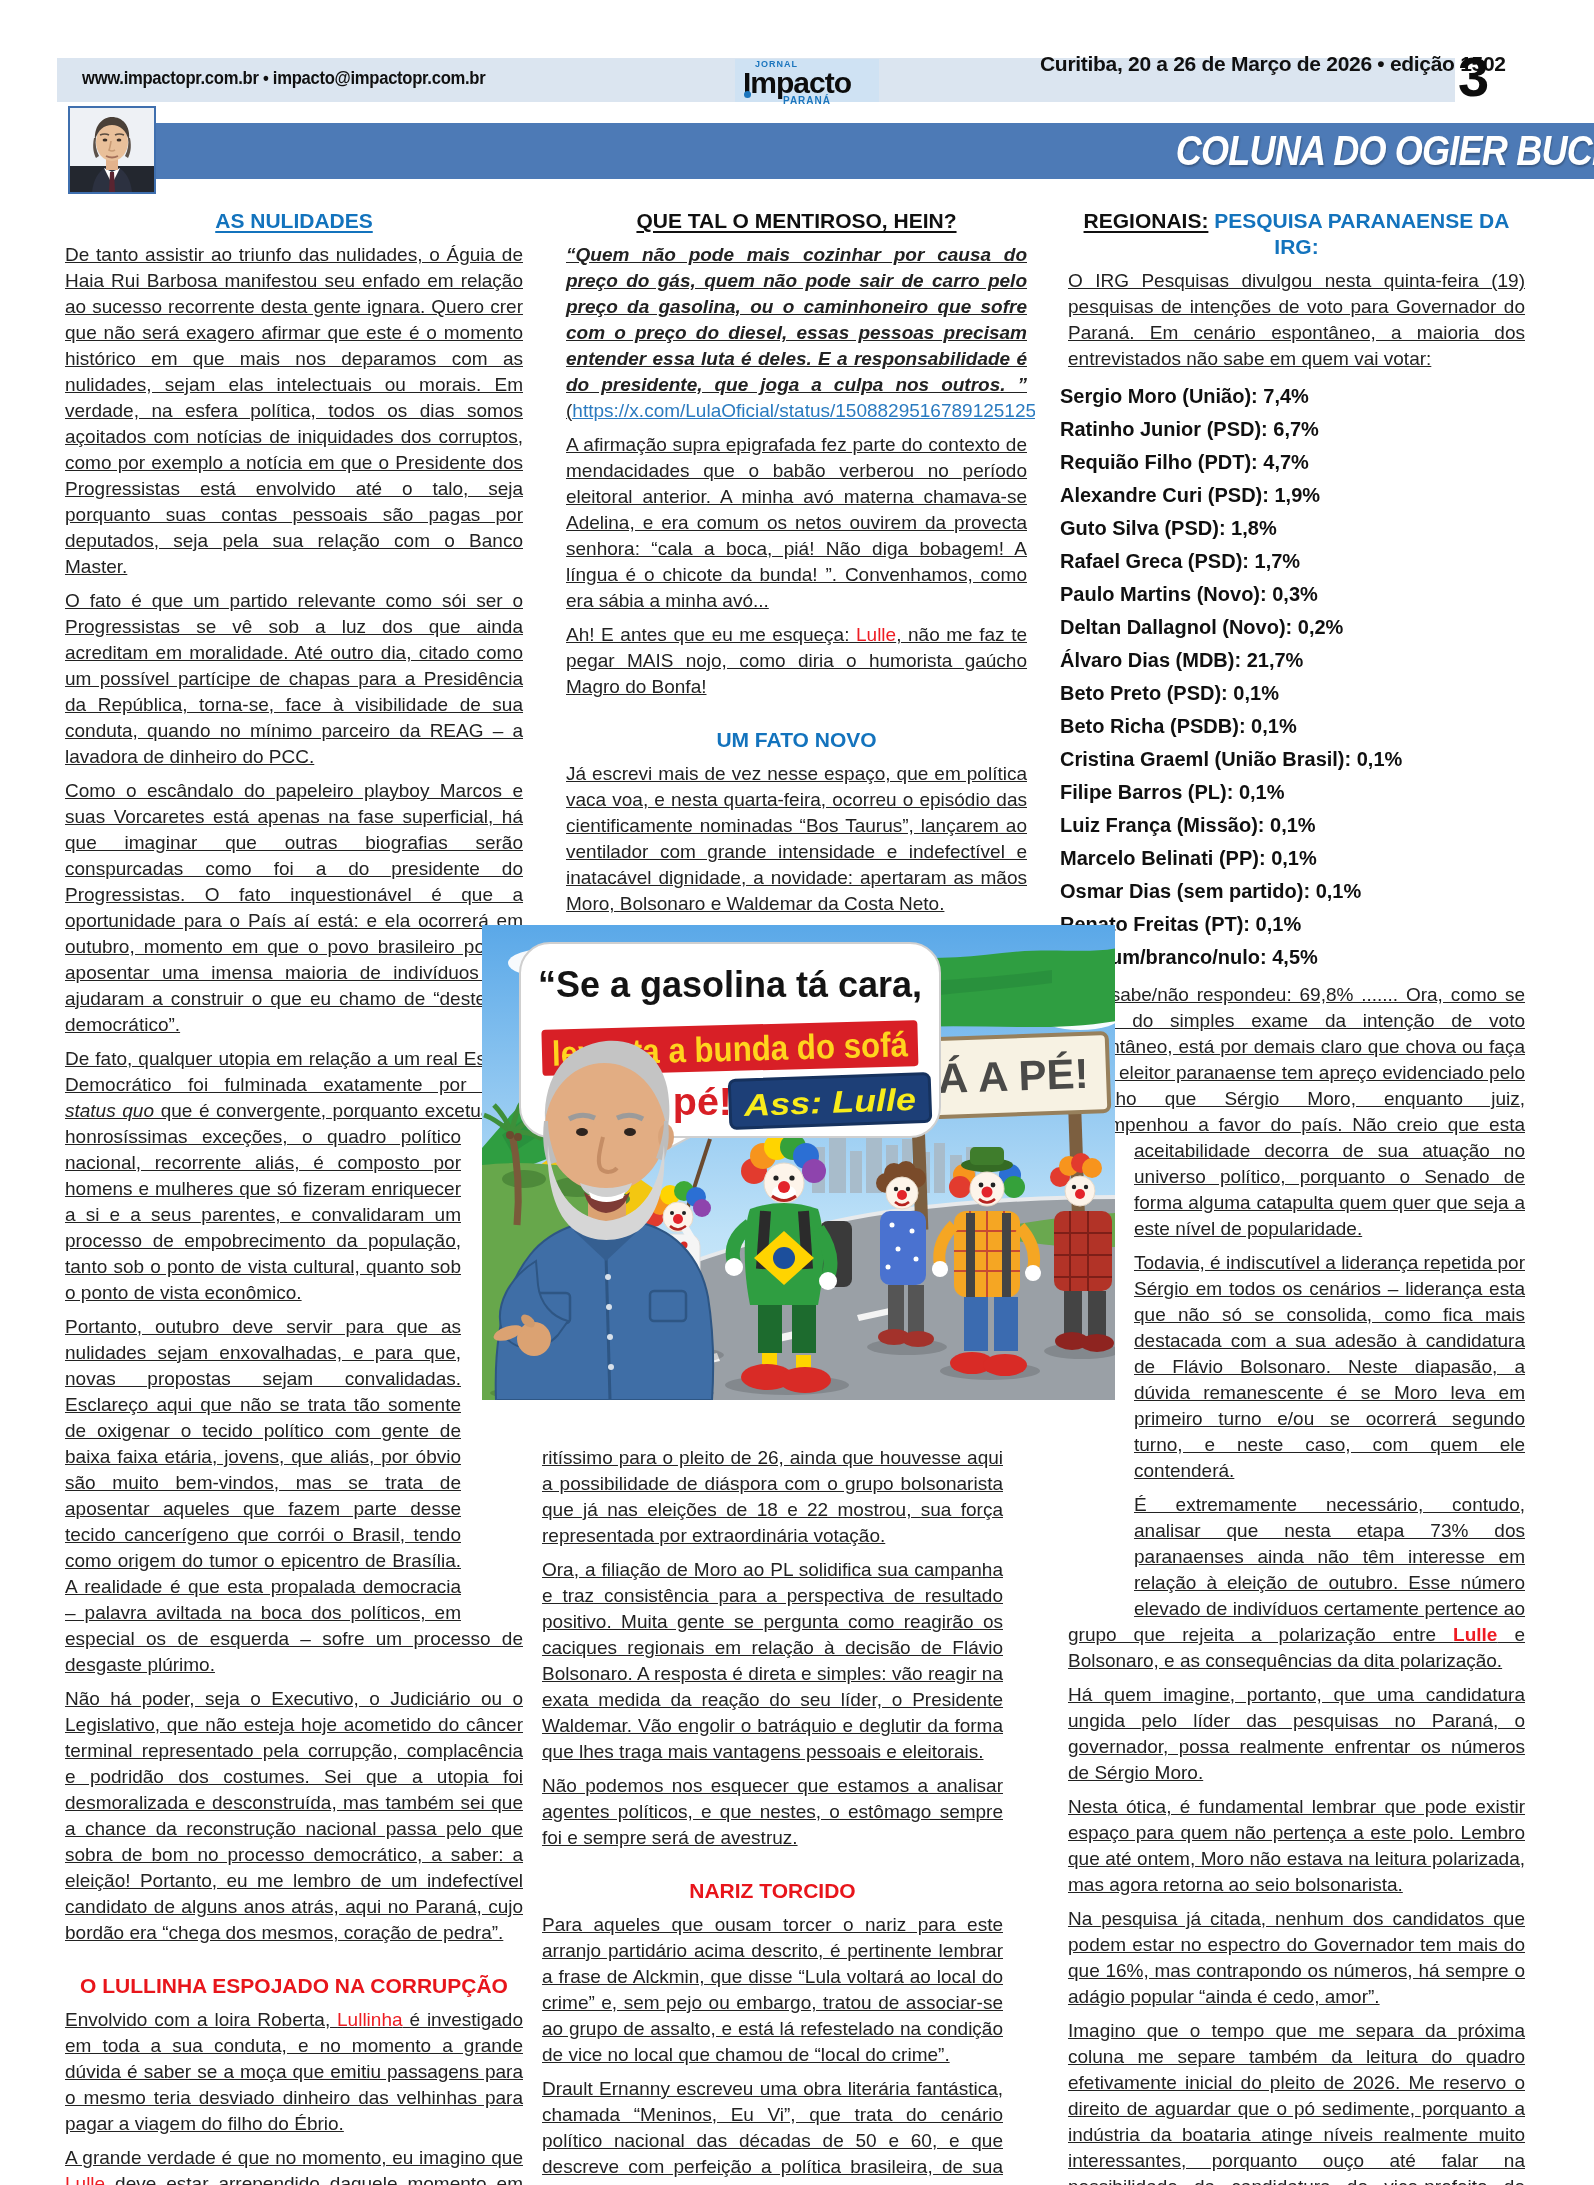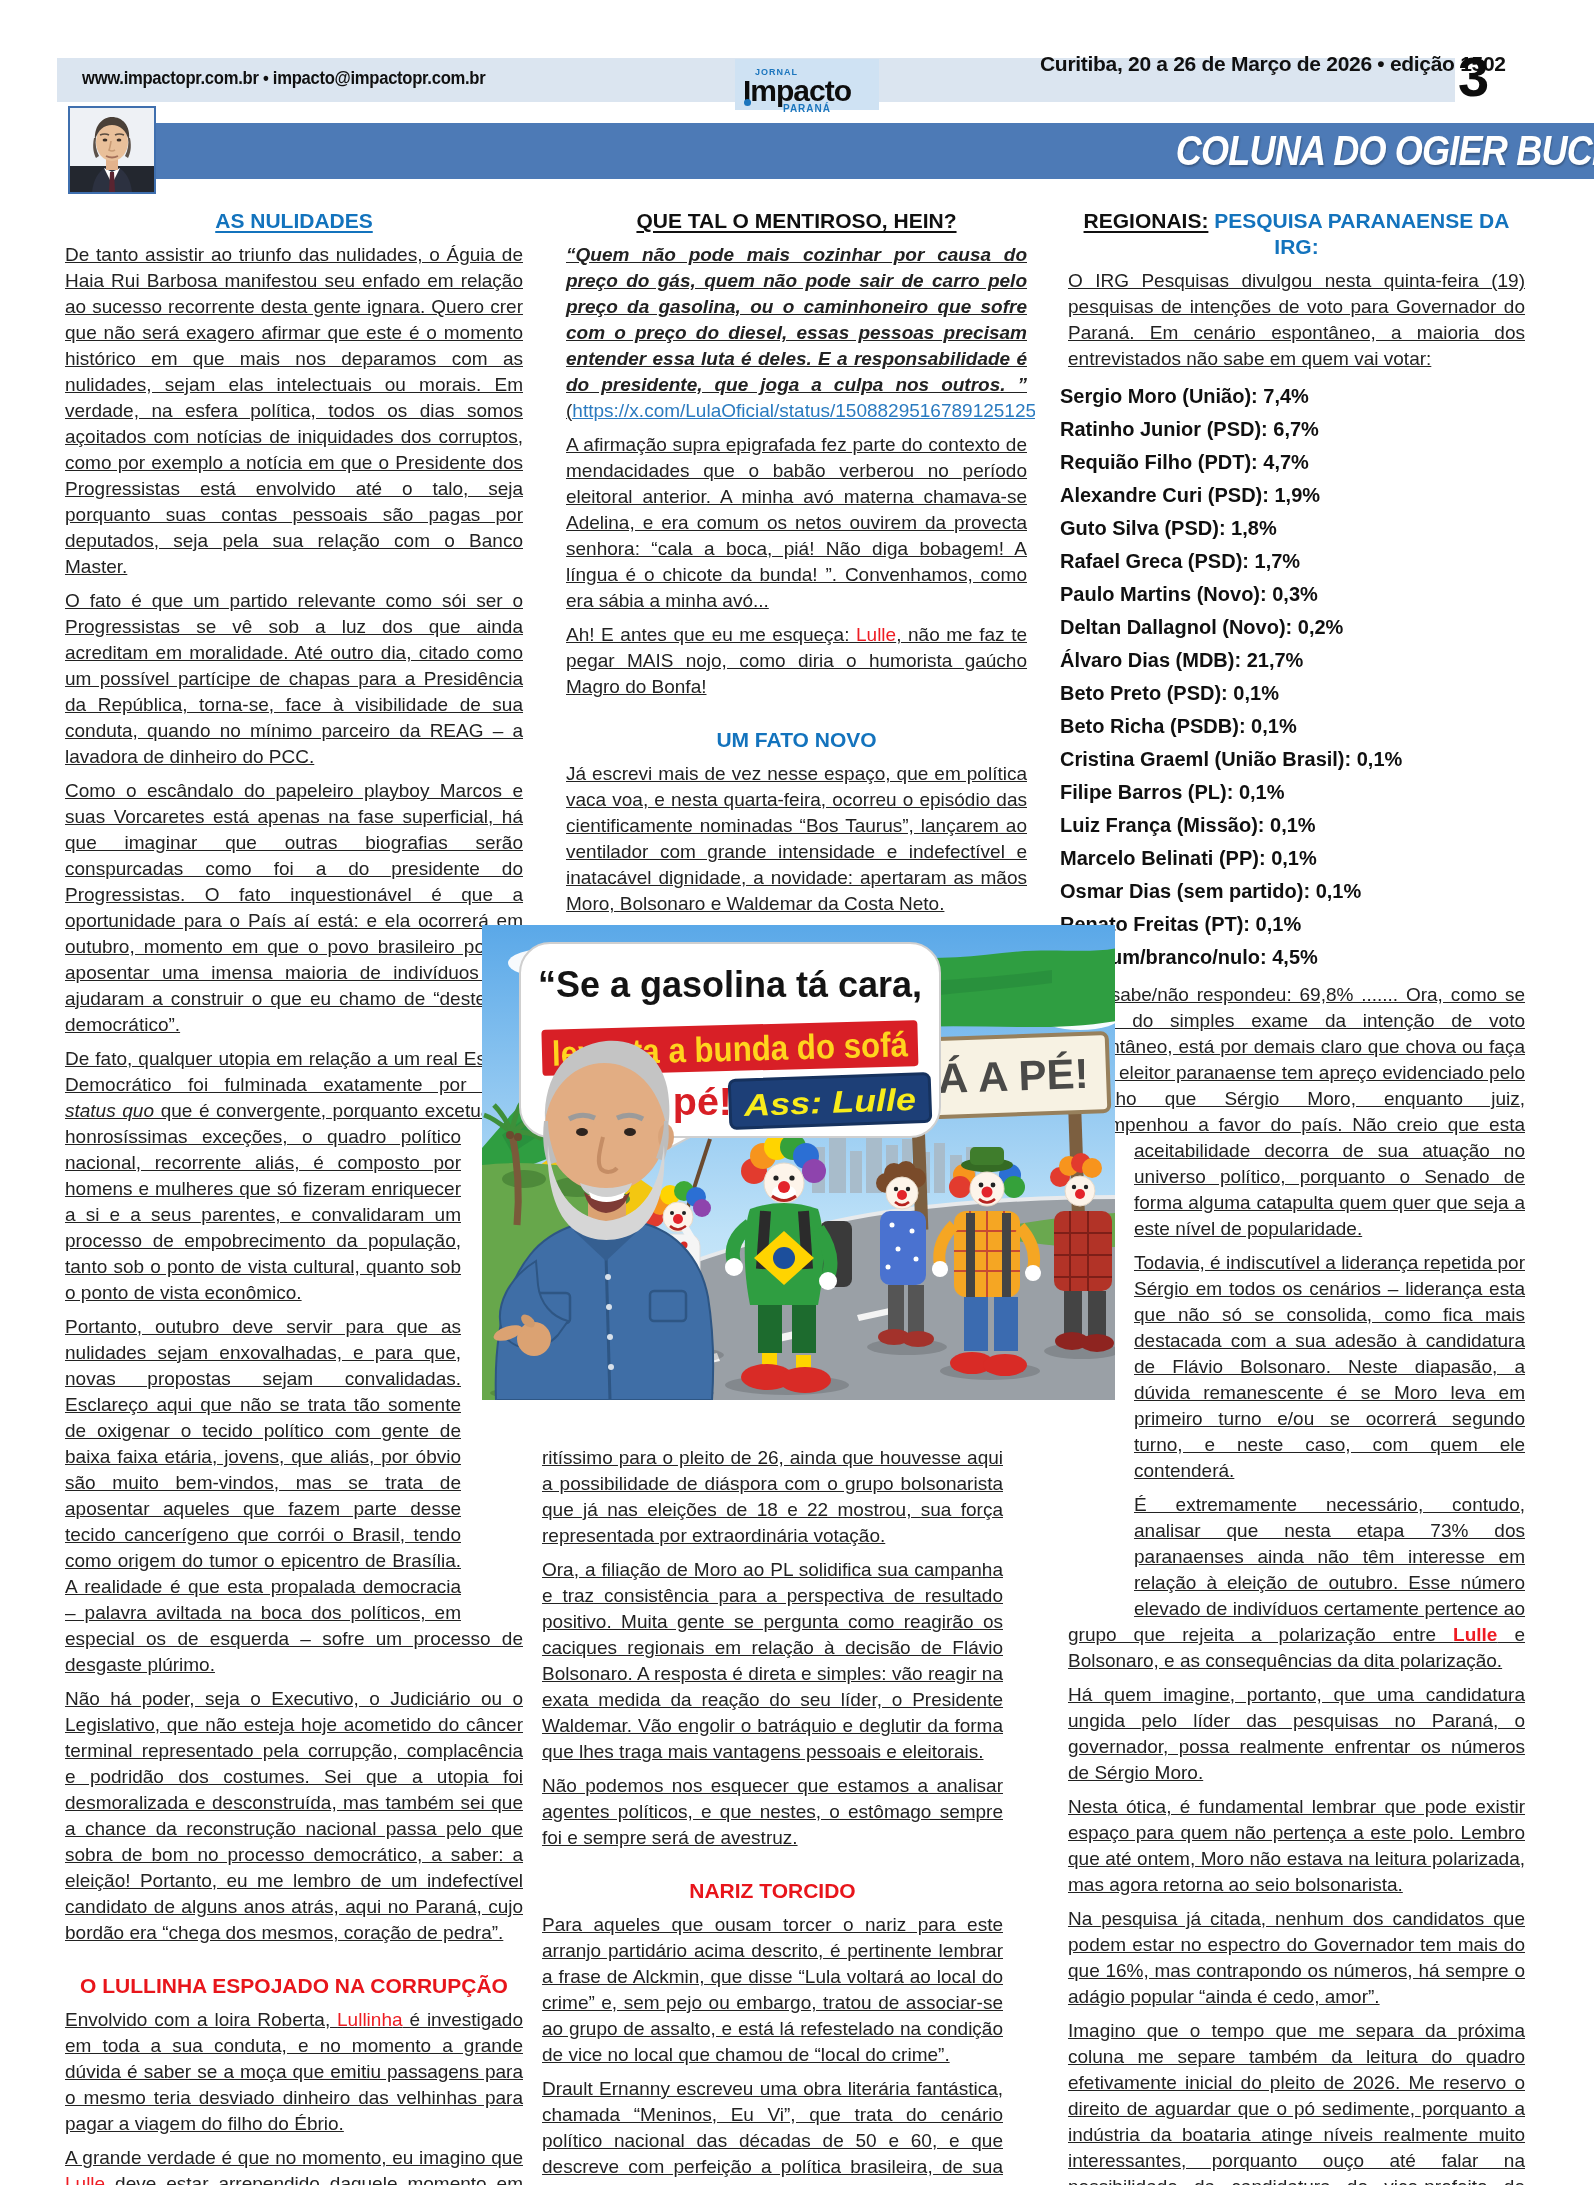--- a/index.html
+++ b/index.html
@@ -4,21 +4,21 @@
 <title>Jornal Impacto — Coluna do Ogier Buchi</title>
 <style>
   html,body{margin:0;padding:0;background:#ffffff;}
   body{width:1594px;height:2185px;position:relative;font-family:"Liberation Sans",sans-serif;color:#1d1d1d;overflow:hidden;}
 
   
   .header-bar{position:absolute;left:57px;top:58px;width:1398px;height:44px;background:#dbe5f0;}
   .contact{position:absolute;left:82px;top:68px;font-size:17.5px;font-weight:bold;color:#101010;letter-spacing:-0.3px;transform:scaleX(.95);transform-origin:left;white-space:nowrap;}
   .issue{position:absolute;left:1040px;top:52px;width:410px;text-align:right;font-size:21px;font-weight:bold;color:#101010;letter-spacing:-0.3px;white-space:nowrap;}
   .page-num{position:absolute;left:1458px;top:44px;font-size:56px;font-weight:bold;color:#0d0d0d;letter-spacing:-2px;}
-  .logo-box{position:absolute;left:735px;top:59px;width:128px;height:42px;background:#cfe2f3;padding:9px 8px 0 8px;}
+  .logo-box{position:absolute;left:735px;top:59px;width:128px;height:42px;background:#cfe2f3;padding:1px 8px 0 8px;}
   .logo-top{font-size:9px;font-weight:bold;color:#1b75bd;letter-spacing:1px;margin-left:12px;line-height:9px;}
   .logo-name{font-size:30px;line-height:27px;font-weight:bold;color:#0c0c0c;letter-spacing:-1px;position:relative;}
   .logo-i-dot{position:absolute;left:1px;bottom:-2px;width:7px;height:7px;border-radius:50%;background:#1b75bd;}
   .logo-bottom{font-size:10px;font-weight:bold;color:#1b75bd;letter-spacing:1px;text-align:center;line-height:9px;}
 
   
   .title-bar{position:absolute;left:70px;top:123px;width:1572px;height:56px;background:#4d7ab6;}
   .title-text{position:absolute;right:16px;top:3px;color:#ffffff;font-size:43px;font-weight:bold;font-style:italic;white-space:nowrap;transform:scaleX(.84);transform-origin:right center;text-shadow:1px 2px 2px rgba(0,0,0,.25);letter-spacing:-1px;}
   .photo{position:absolute;left:68px;top:106px;width:84px;height:84px;background:#fff;border:2px solid #3f6fae;z-index:4;}
   .photo svg{display:block;}

